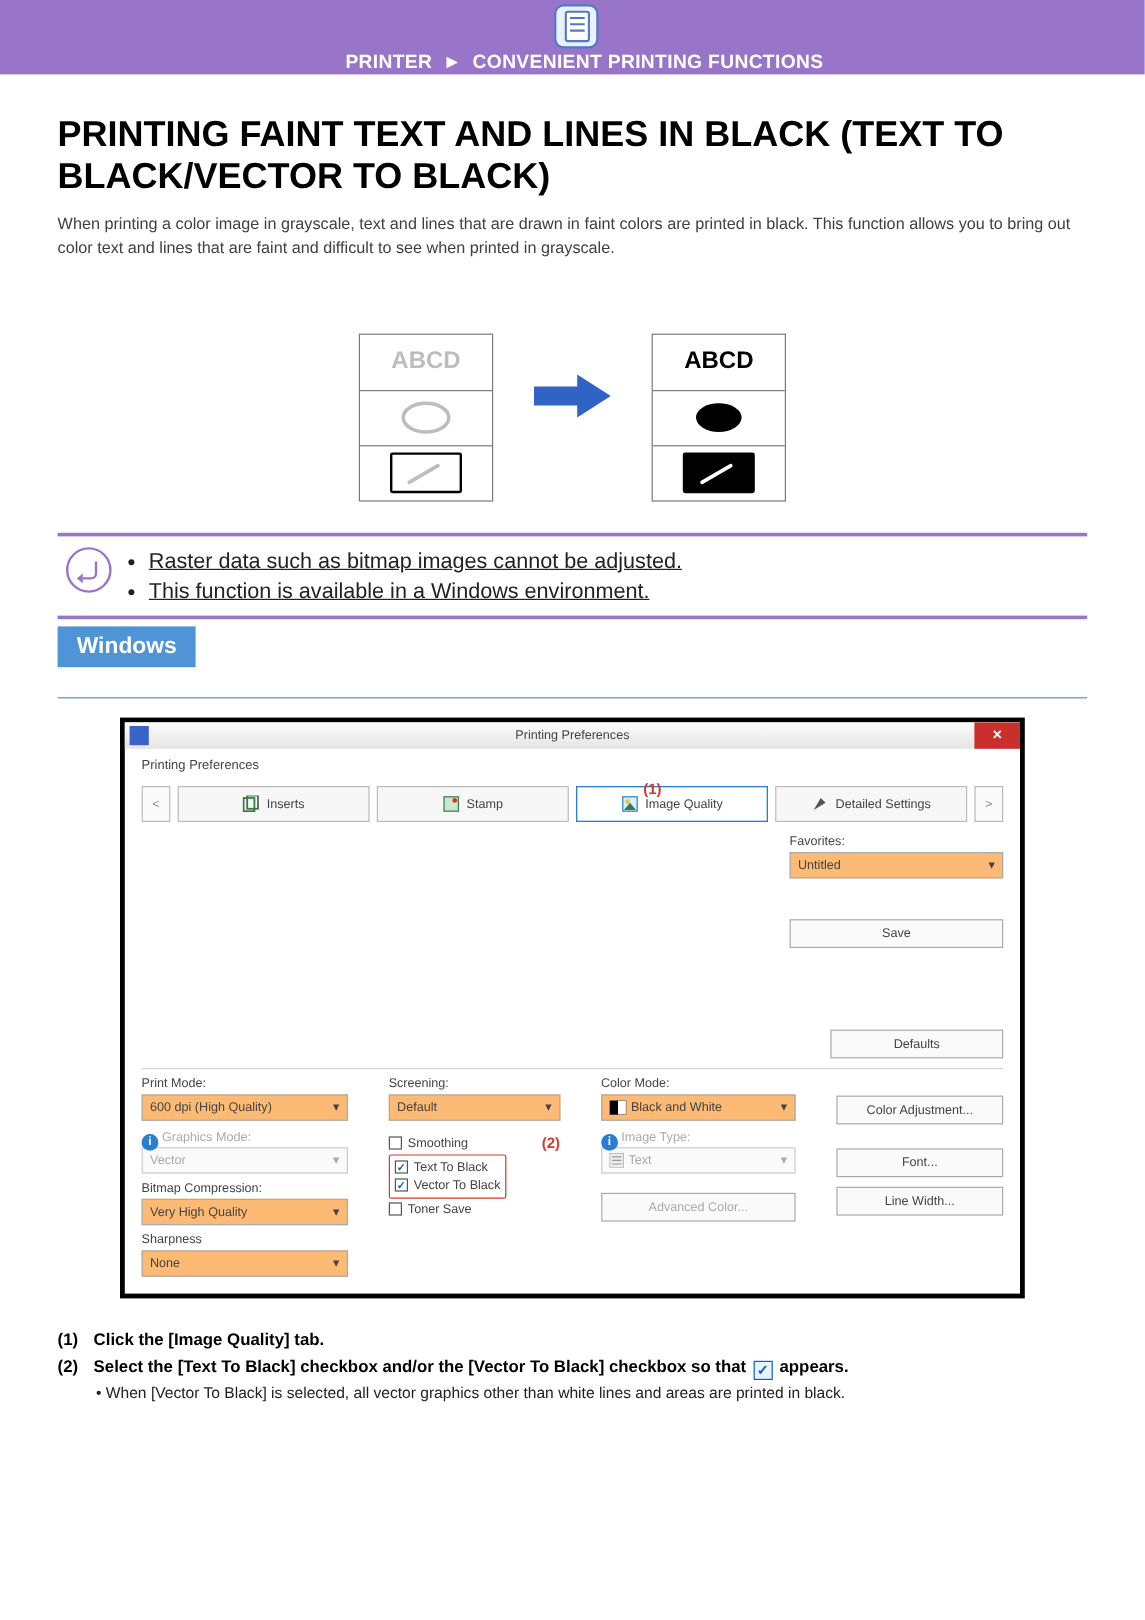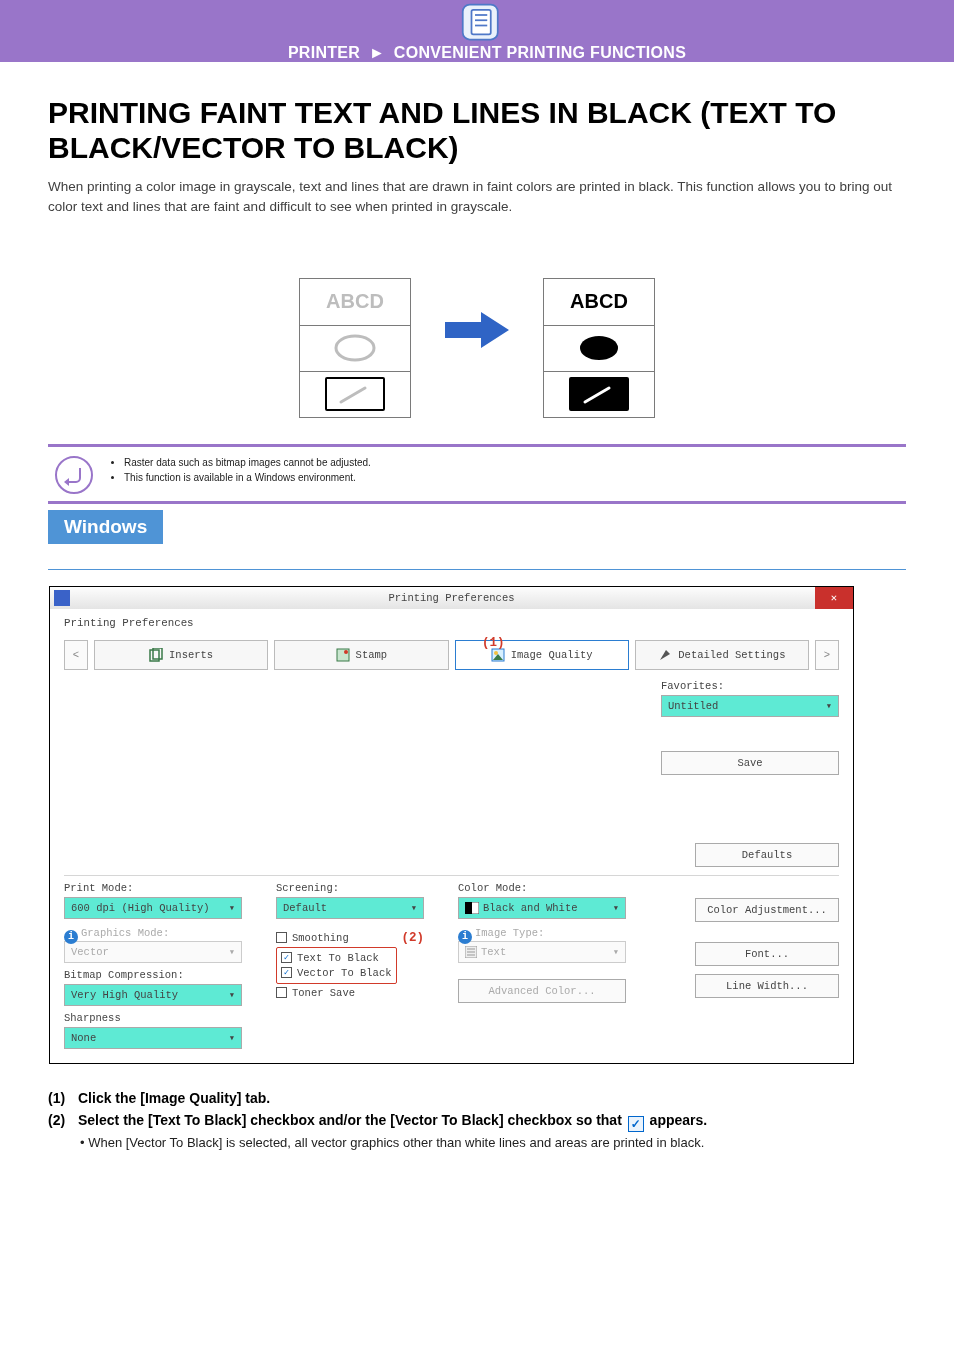--- a/index.html
+++ b/index.html
@@ -27,45 +27,45 @@
     .panel .cell-sep { border-top:1.5px solid #7a7a7a; }
     .panel-slash-row { height:46px; display:flex;align-items:center;justify-content:center;}
     .slash-box { width:60px; height:34px; border:2px solid #000; display:flex; align-items:center; justify-content:center; border-radius:2px;}
     .big-arrow { width:64px; height:40px; }
 
     .section-rule { border: none; border-top: 3px solid #9975c9; margin: 0 48px; }
 
     
     .notes-block { display:flex; padding: 10px 48px 6px 54px; align-items:flex-start; }
     .notes-icon { width:40px; height:40px; flex-shrink:0; margin-right:12px; margin-top:-2px;}
-    .notes-list { list-style: disc; margin-left: 18px; font-size: 10px; color:#222; }
+    .notes-list { list-style: disc; margin-left: 18px; font-size: 18px; color:#222;text-decoration:underline; }
     .notes-list li { margin-bottom: 4px; }
 
     .win-tag { margin: 6px 48px 26px 48px; }
     .win-tag-inner { display:inline-block; background:#4f94d6; color:#fff; font-weight:bold; font-size:19px; padding:6px 16px;}
     .win-rule { border:none; border-top:1.5px solid #4f94d6; margin: -1px 48px 16px 48px; }
 
     
-    .shot { margin: 0 100px 26px 49px; border:1px solid #000000; background:#fff; font-size:10.5px; color:#444;font-family:Liberation Mono, monospace;}
+    .shot { margin: 0 100px 26px 100px; border:4px solid #000000; background:#fff; font-size:10.5px; color:#444;}
     .shot-title { height:22px; background:linear-gradient(#fdfdfd,#e4e4e4); position:relative; display:flex; align-items:center; justify-content:center; }
     .shot-close { position:absolute; right:0; top:0; width:38px; height:22px; background:#c9302c; color:#fff; display:flex;align-items:center;justify-content:center; font-weight:bold;}
     .shot-logo { position:absolute; left:4px; top:3px; width:16px; height:16px; background:#3a62c8;}
     .shot-body { padding: 8px 14px 14px 14px; }
     .tabs-row { display:flex; align-items:center; gap:6px; margin:6px 0 10px;}
     .tab-arrow { width:24px; height:30px; border:1px solid #bbb; display:flex;align-items:center;justify-content:center; color:#888; background:#fafafa;}
     .tab { flex:1; height:30px; border:1px solid #bbb; display:flex; align-items:center; justify-content:center; gap:6px; background:#f7f7f7;}
     .tab.selected { background:#fff; border:1px solid #5fa7e3; position:relative;}
     .tab.selected::after { content:""; position:absolute; inset:-1px; border:1.5px solid #2b7dd1; pointer-events:none;}
     .ico16 { width:14px; height:14px; display:inline-block;}
     .row3 { display:flex; gap:34px; margin-bottom:8px; align-items:flex-end;flex-direction:column;}
     .col { width: 178px; }
     .colr { width: 144px; margin-left:auto;}
     .lbl { margin-bottom:3px; color:#444;}
     .lbl.dis { color:#aaa;}
-    .sel { height:22px; border:1px solid #aaa; width:100%; display:flex; align-items:center; justify-content:space-between; padding:0 6px; background:#5eead4;}
+    .sel { height:22px; border:1px solid #aaa; width:100%; display:flex; align-items:center; justify-content:space-between; padding:0 6px; background:#fdba74;}
     .sel.dis { color:#aaa; border-color:#ccc; background:#fafafa;}
     .btn { height:24px; border:1px solid #aaa; width:100%; display:flex; align-items:center; justify-content:center; background:#fafafa;}
     .cb-row { display:flex; align-items:center; gap:5px; margin:3px 0;}
     .cb { width:11px; height:11px; border:1px solid #555; display:inline-flex; align-items:center; justify-content:center; font-size:9px; color:#0066cc; font-weight:bold;}
     .boxed-highlight { border:1.5px solid #d13a2a; padding:1px 4px; display:inline-block; border-radius:2px;}
     .callout { color:#d13a2a; font-weight:bold; font-size:12.5px;}
     .divider { border-top:1px solid #d6d6d6; margin:6px 0;}
     .info-ico { width:14px;height:14px; display:inline-flex;align-items:center;justify-content:center; background:#2b7dd1; color:#fff; border-radius:50%; font-size:10px; font-weight:bold; margin-right:3px; position:relative; top:3px;}
 
     .subhead-tabtxt { font-size:10.8px; color:#444; margin-bottom:5px;}

